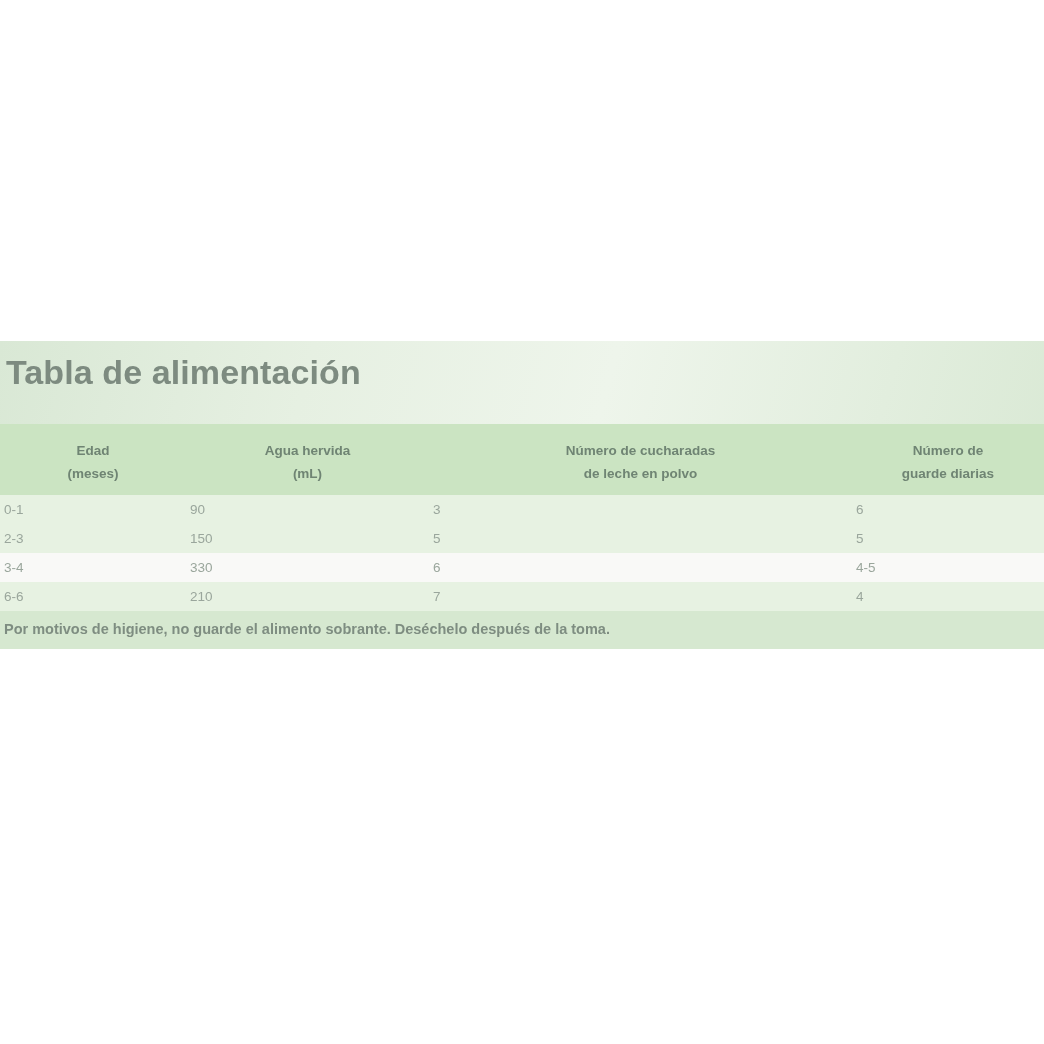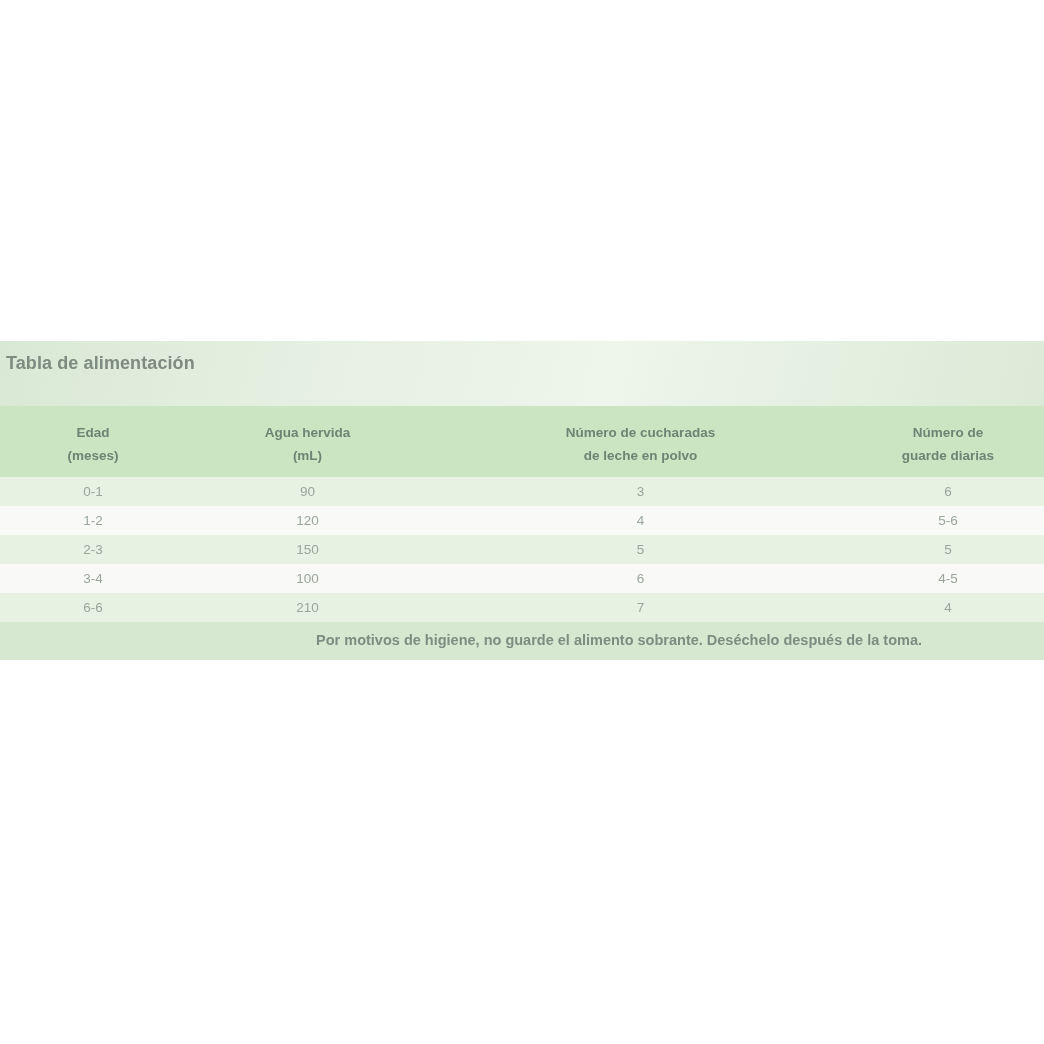--- a/index.html
+++ b/index.html
@@ -17,21 +17,21 @@
 
   #feeding-panel {
     position: absolute;
     left: 0;
     top: 341px;
     width: 1044px;
     background: linear-gradient(105deg, #d9e8d5 0%, #e6f0e2 28%, #eef5eb 55%, #e2eede 80%, #d8e8d3 100%);
   }
 
   .panel-title {
-    font-size: 18px;
+    font-size: 34px;
     font-weight: bold;
     color: #7d8b80;
     padding: 12px 0 0 6px;
     letter-spacing: 0.1px;
   }
 
   .title-spacer {
     height: 32px;
   }
 
@@ -48,21 +48,21 @@
     font-weight: bold;
     line-height: 1.68;
     padding: 16px 4px 10px 4px;
     text-align: center;
     vertical-align: middle;
   }
 
   table.feeding-table td {
     font-size: 13.5px;
     color: #9aa69c;
-    text-align: center;
+    text-align: left;
     padding: 7px 4px;
     vertical-align: middle;
   }
 
   table.feeding-table tr.row-odd td {
     background: #e7f2e2;
   }
   table.feeding-table tr.row-even td {
     background: #f9f9f7;
   }
@@ -70,21 +70,21 @@
   col.c0 { width: 186px; }
   col.c1 { width: 243px; }
   col.c2 { width: 423px; }
   col.c3 { width: 192px; }
 
   .footer-note {
     background: #d6e8d0;
     color: #7e8d81;
     font-size: 14.5px;
     font-weight: bold;
-    text-align: right;
+    text-align: left;
     padding: 10px 4px 12px 4px;
   }
   .footer-note-inner {
     display: block;
     margin-right: 118px;
   }
 
   .hdr-line { display: block; }
 </style>
 </head>
@@ -122,35 +122,29 @@
         </th>
       </tr>
     </thead>
     <tbody>
       <tr class="row-odd">
         <td>0-1</td>
         <td>90</td>
         <td>3</td>
         <td>6</td>
       </tr>
-      <tr class="row-even">
-        <td>1-2</td>
-        <td>120</td>
-        <td>4</td>
-        <td>5-6</td>
-      </tr>
       <tr class="row-odd">
         <td>2-3</td>
         <td>150</td>
         <td>5</td>
         <td>5</td>
       </tr>
       <tr class="row-even">
         <td>3-4</td>
-        <td>100</td>
+        <td>330</td>
         <td>6</td>
         <td>4-5</td>
       </tr>
       <tr class="row-odd">
         <td>6-6</td>
         <td>210</td>
         <td>7</td>
         <td>4</td>
       </tr>
     </tbody>

